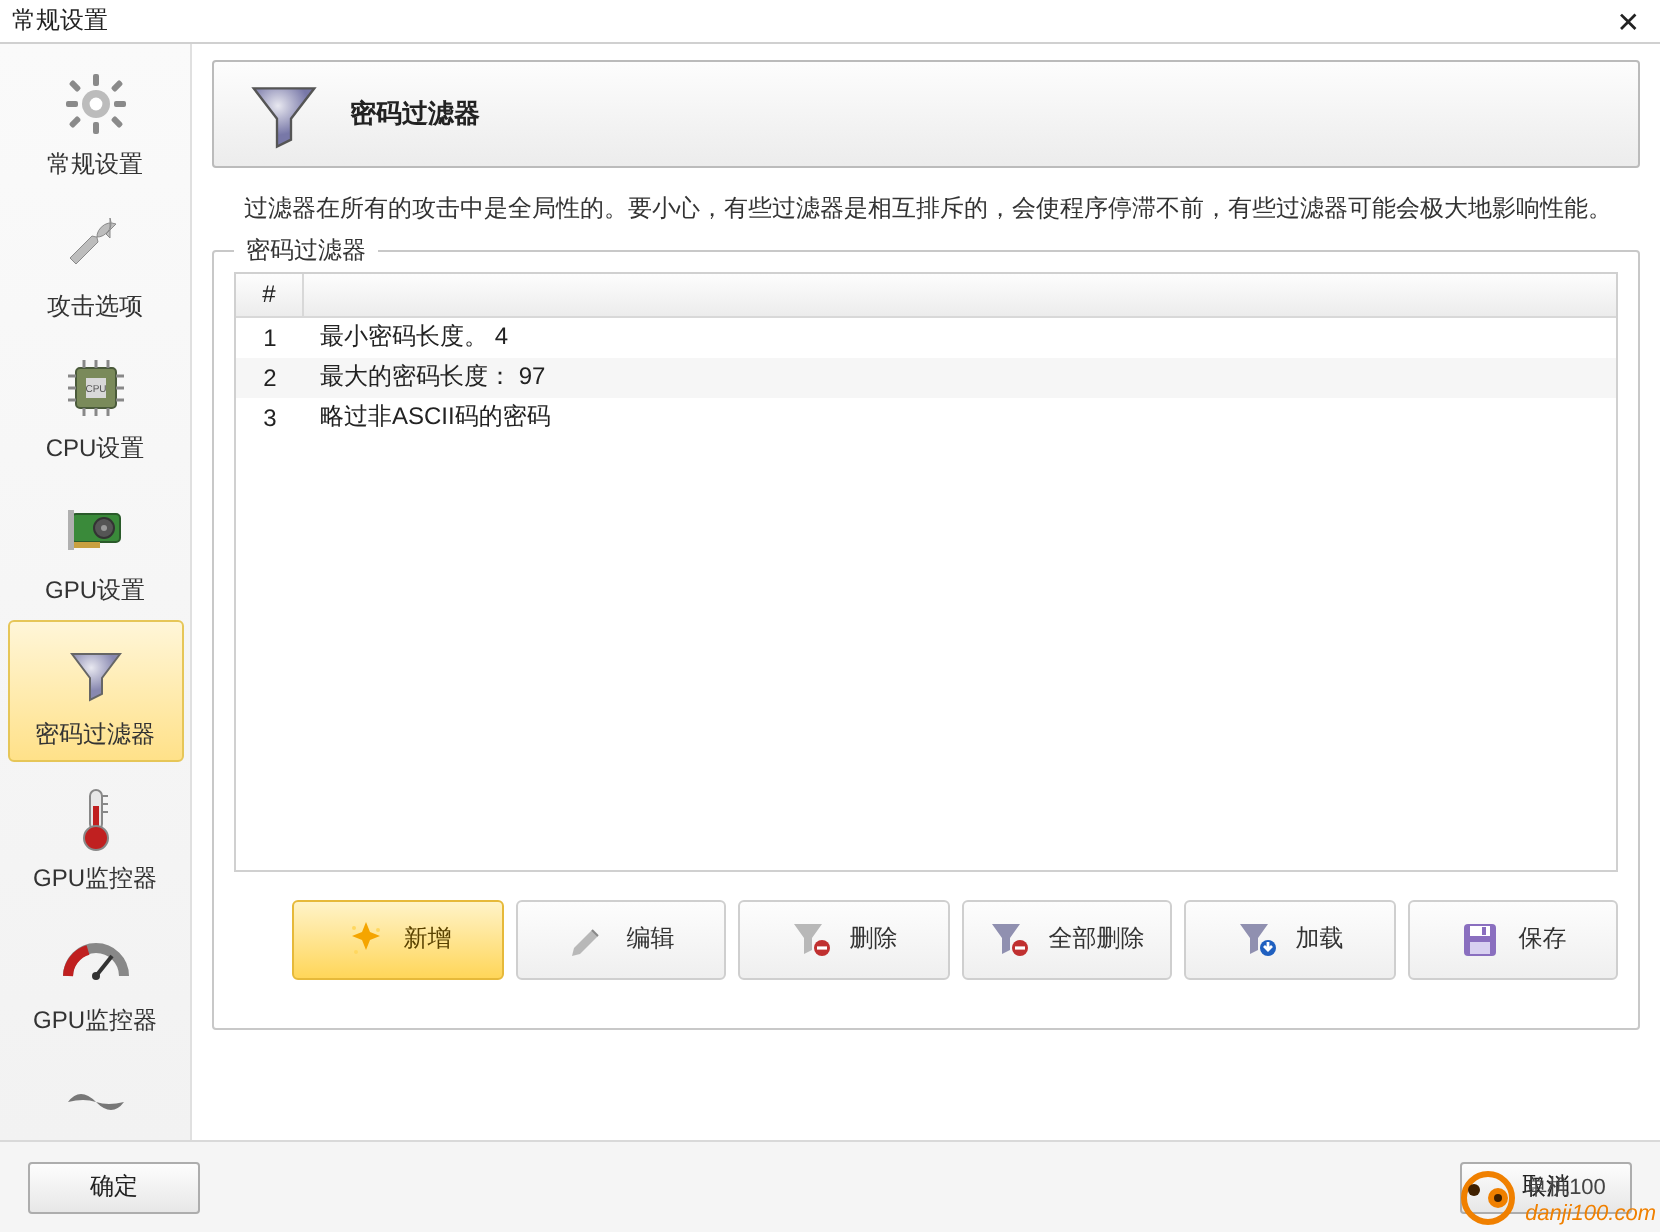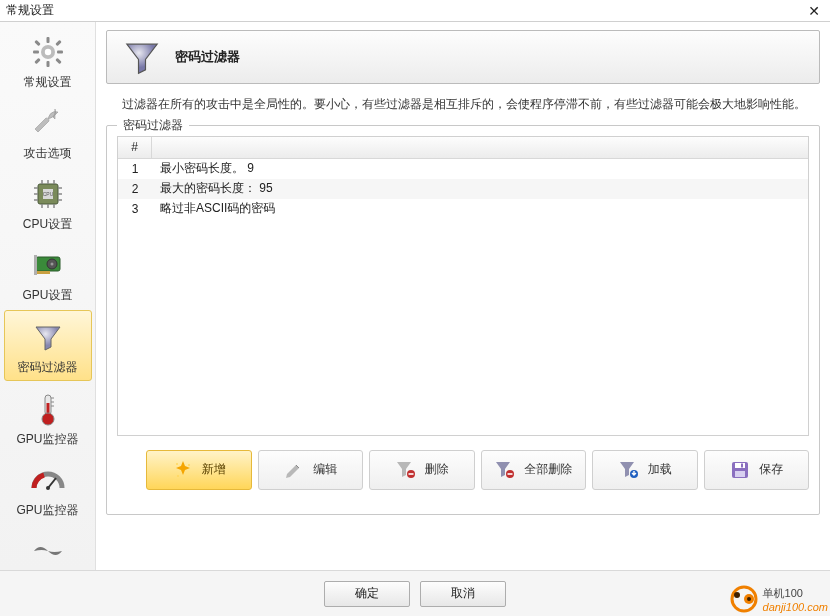--- a/index.html
+++ b/index.html
@@ -44,21 +44,21 @@
   .tbody .tr:nth-child(odd){background:#fff;}
   .tbody .tr:nth-child(even){background:#f6f6f6;}
 
   
   .toolbar { display:flex; gap:6px; margin-top: 14px; margin-left: 29px;}
   .tool-btn { flex:1; height: 40px; border:1px solid #cfcfcf; border-radius:3px; background: linear-gradient(to bottom,#fdfdfd,#efefef); display:flex; align-items:center; justify-content:center; gap:8px; font-size:12px; color:#333;}
   .tool-btn.primary { background: linear-gradient(to bottom,#fff3c8,#ffd659); border-color:#e6b93a; color:#5a4200;}
   .tool-btn .btn-icon { width:22px; height:22px; display:flex; align-items:center; justify-content:center;}
 
   
-  .footer { height: 46px; border-top: 1px solid #d9d9d9; background:#f5f5f5; display:flex; align-items:center; justify-content:center; padding: 0 14px; gap:10px; position:relative;}
+  .footer { height: 46px; border-top: 1px solid #d9d9d9; background:#f5f5f5; display:flex; align-items:center; justify-content:space-between; padding: 0 14px; gap:10px; position:relative;}
   .footer-btn { min-width: 86px; height:26px; border:1px solid #adadad; border-radius:2px; background: linear-gradient(to bottom,#fdfdfd,#e7e7e7); font-size:12px; color:#222; display:flex; align-items:center; justify-content:center;}
 
   
   .watermark { position:absolute; right:2px; bottom:2px; display:flex; align-items:center; gap:4px; font-size:11px; pointer-events:none;}
   .watermark .big{color:#444;}
   .watermark .url{color:#f08000;font-style:italic;}
 </style>
 </head>
 <body>
 
@@ -217,25 +217,25 @@
       <div class="group-title">密码过滤器</div>
 
       <div class="table">
         <div class="thead">
           <div class="th num">#</div>
           <div class="th spare"></div>
         </div>
         <div class="tbody">
           <div class="tr">
             <div class="td num">1</div>
-            <div class="td name">最小密码长度。 9</div>
+            <div class="td name">最小密码长度。 4</div>
           </div>
           <div class="tr">
             <div class="td num">2</div>
-            <div class="td name">最大的密码长度： 95</div>
+            <div class="td name">最大的密码长度： 97</div>
           </div>
           <div class="tr">
             <div class="td num">3</div>
             <div class="td name">略过非ASCII码的密码</div>
           </div>
         </div>
       </div>
 
       <div class="toolbar">
         <div class="tool-btn primary">

